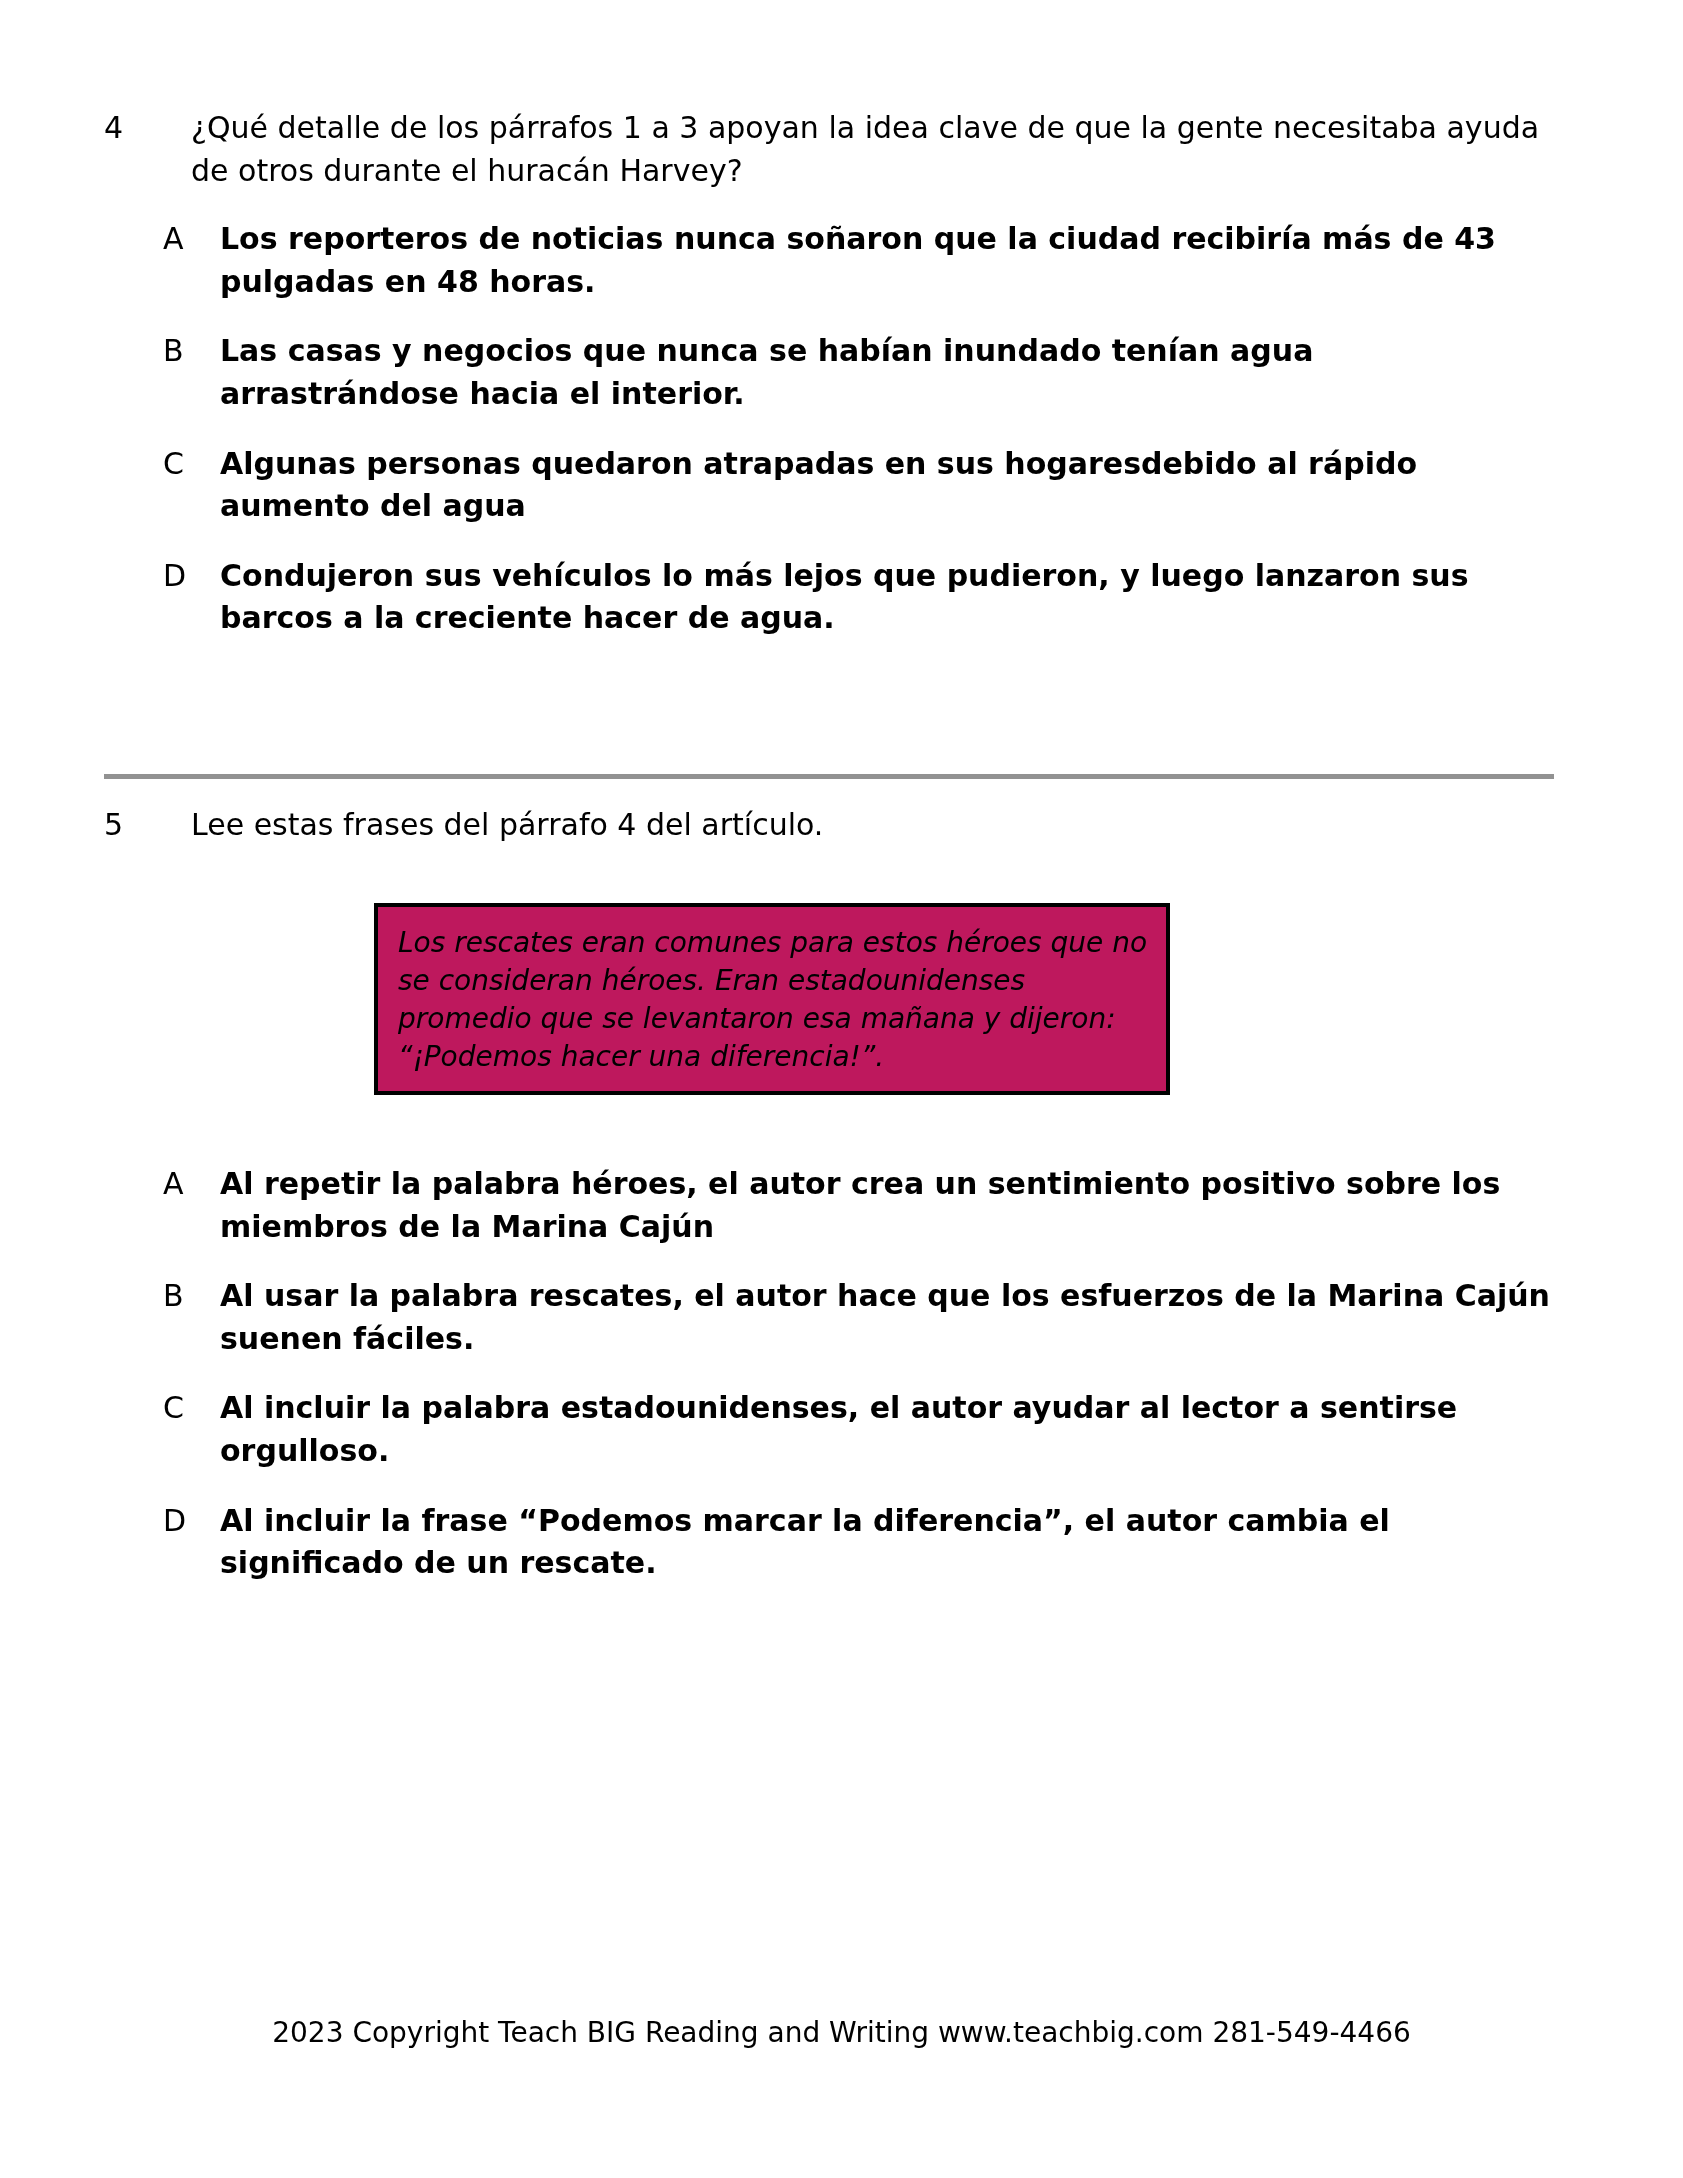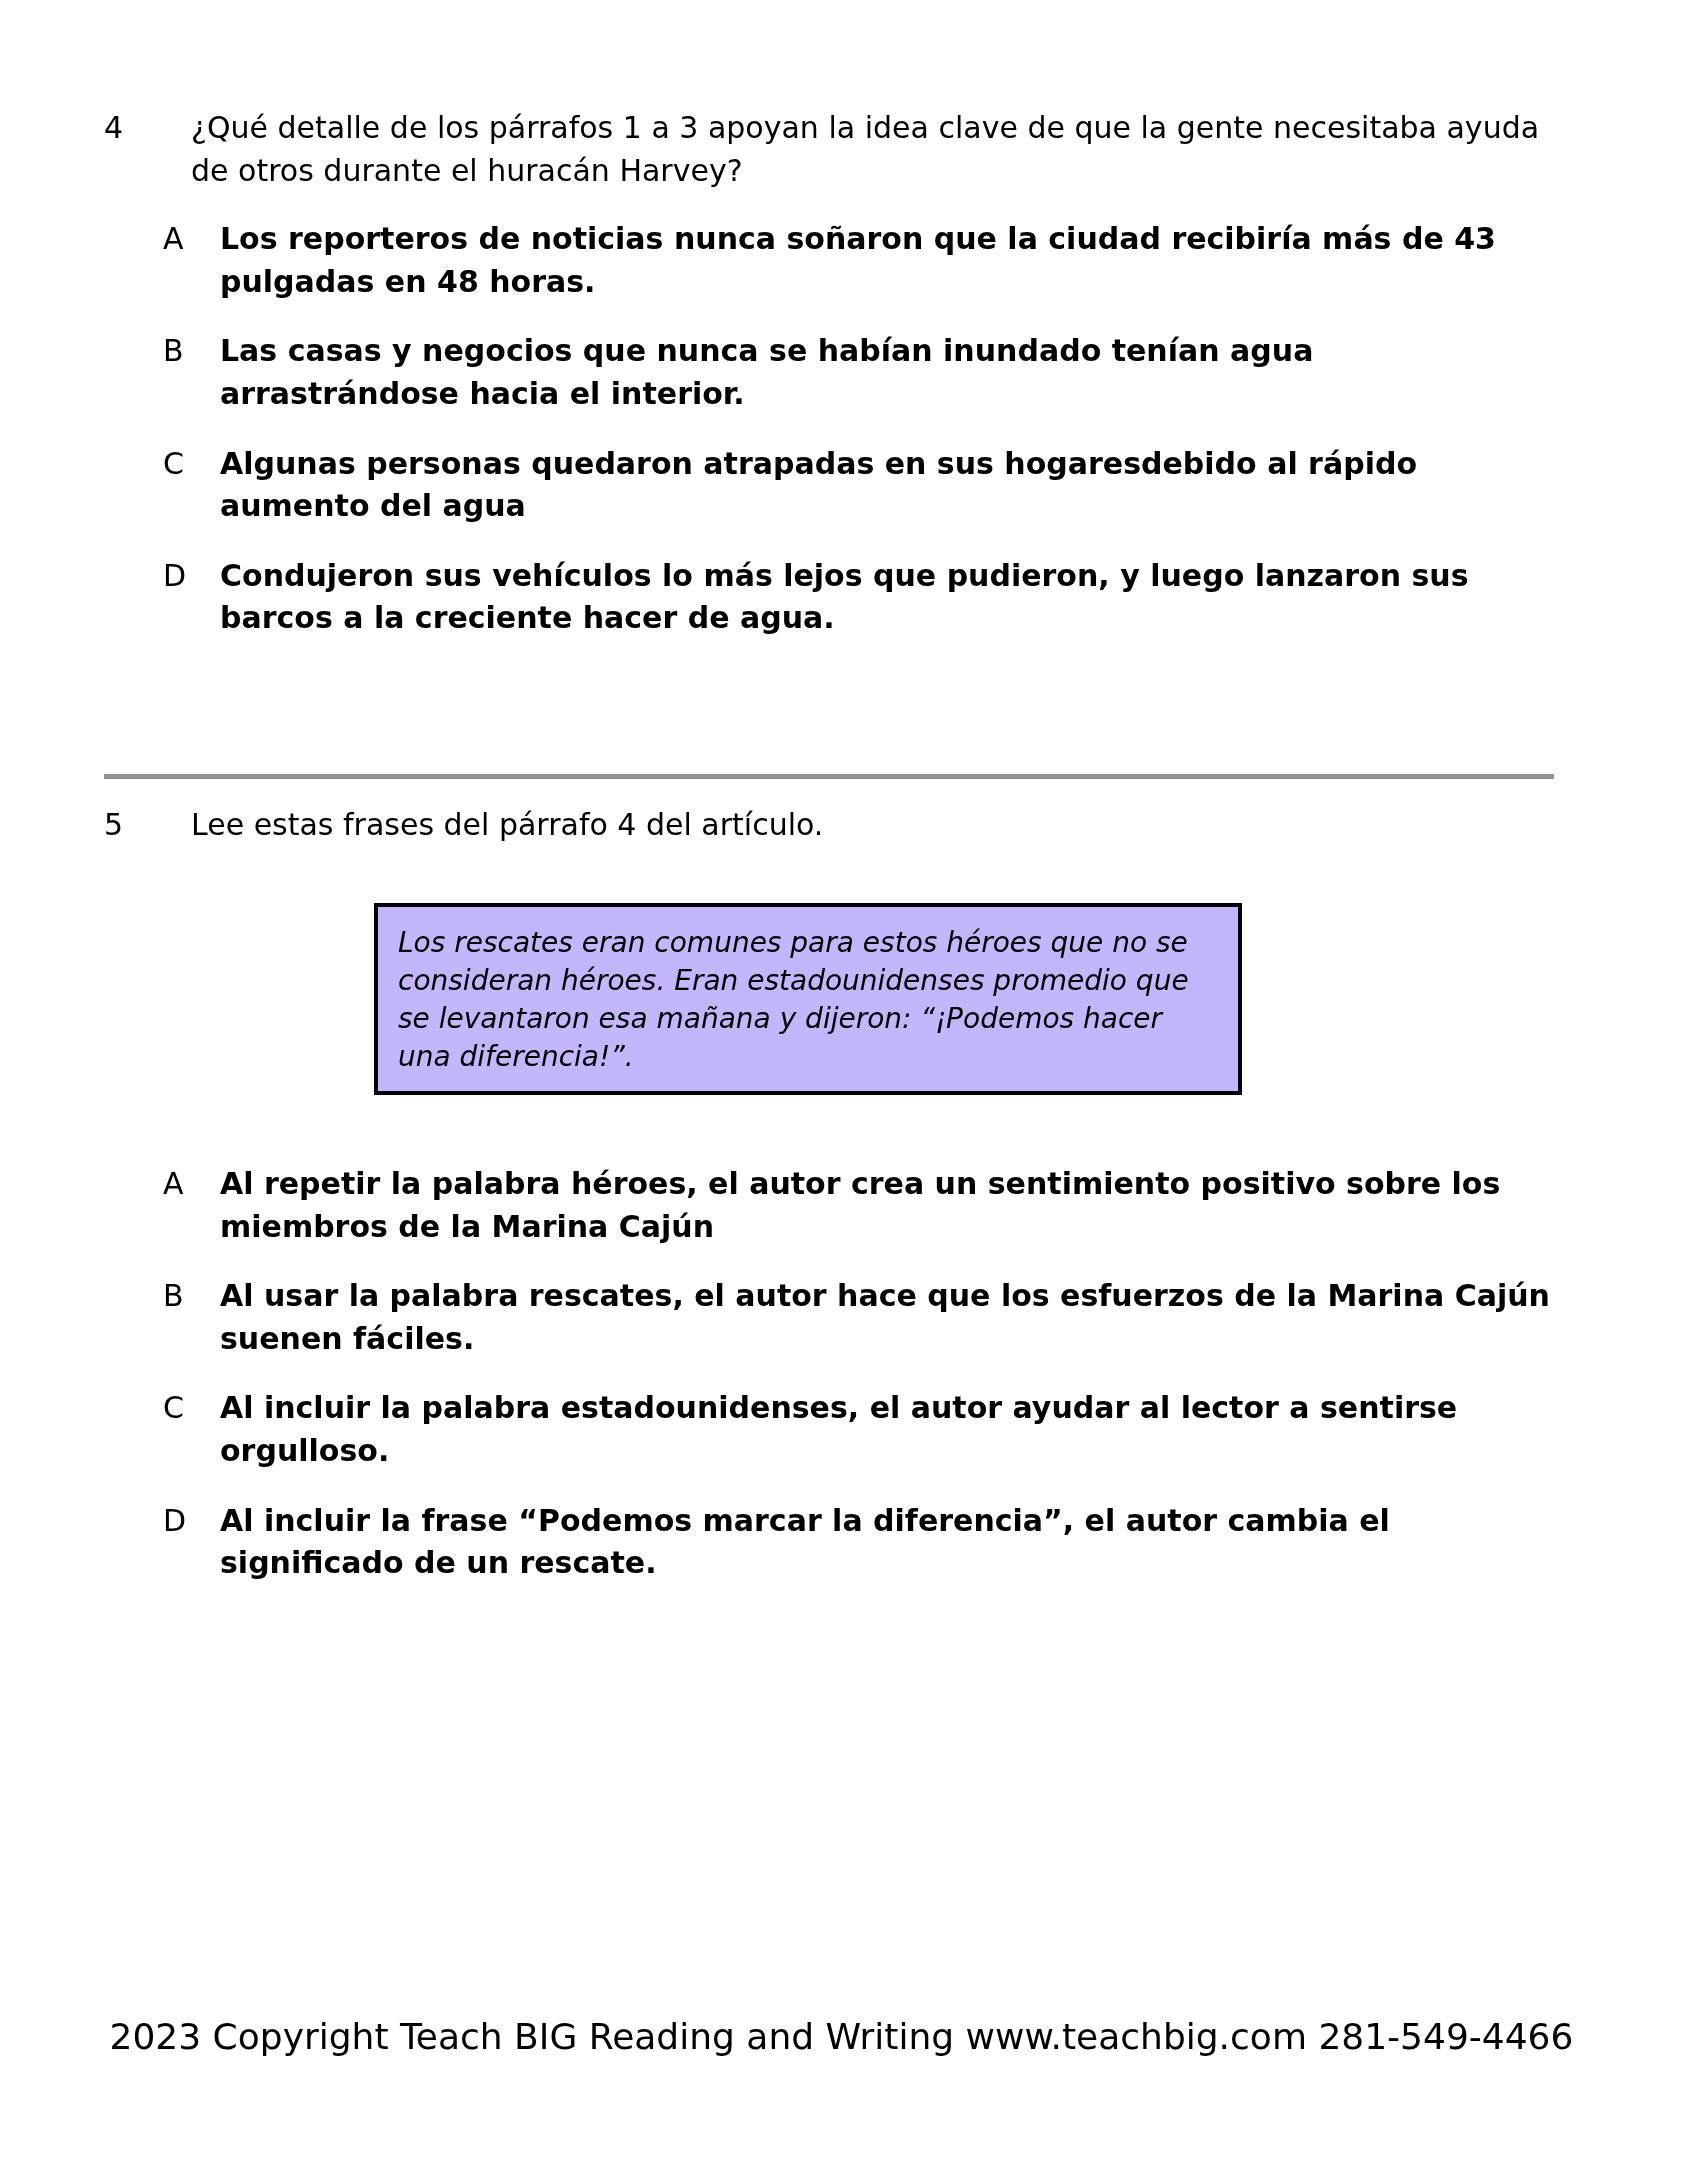--- a/index.html
+++ b/index.html
@@ -77,42 +77,42 @@
     width: 1450px;
     height: 5px;
     background: #929292;
   }
 
   
   .quote-box {
     position: absolute;
     left: 374px;
     top: 903px;
-    width: 868px;
+    width: 796px;
     height: 192px;
     border: 4px solid #000000;
     box-sizing: border-box;
-    background: #c4b5fd;
+    background: #be185d;
   }
   .quote-inner {
     padding: 17px 18px 0 20px;
     font-style: italic;
     font-size: 28px;
     line-height: 1.36;
     white-space: pre-line;
   }
 
   
   .footer {
     position: absolute;
     left: 0;
     top: 2016px;
     width: 1683px;
     text-align: center;
-    font-size: 36px;
+    font-size: 28px;
   }
 </style>
 </head>
 <body>
 
 <div class="page">
 
   <div class="question-block" style="top: 107px;">
 
     <div class="q-stem">

